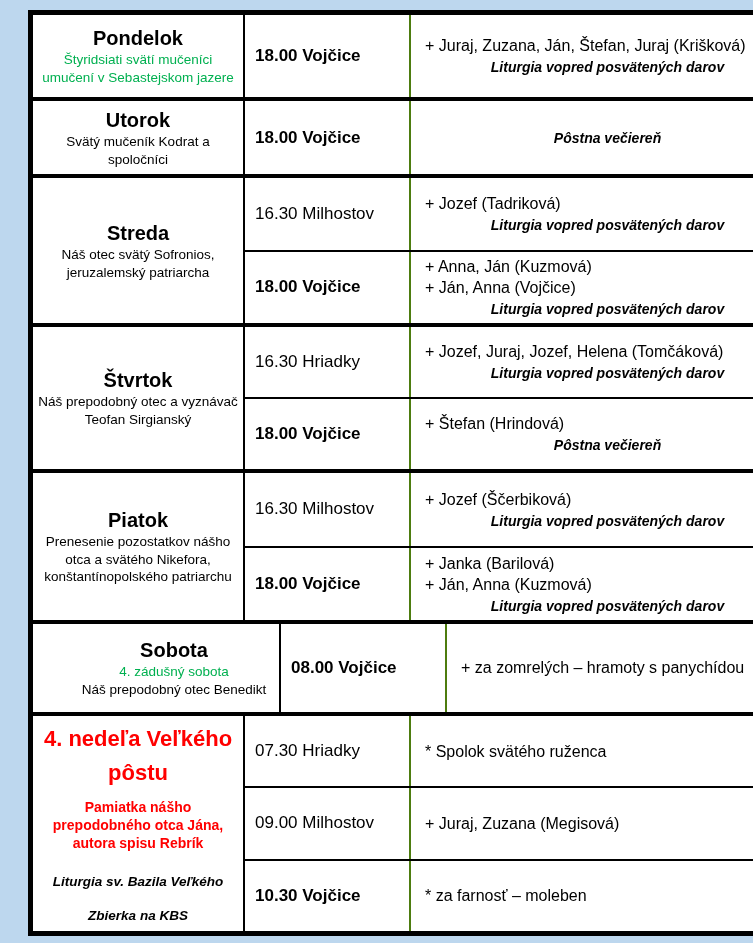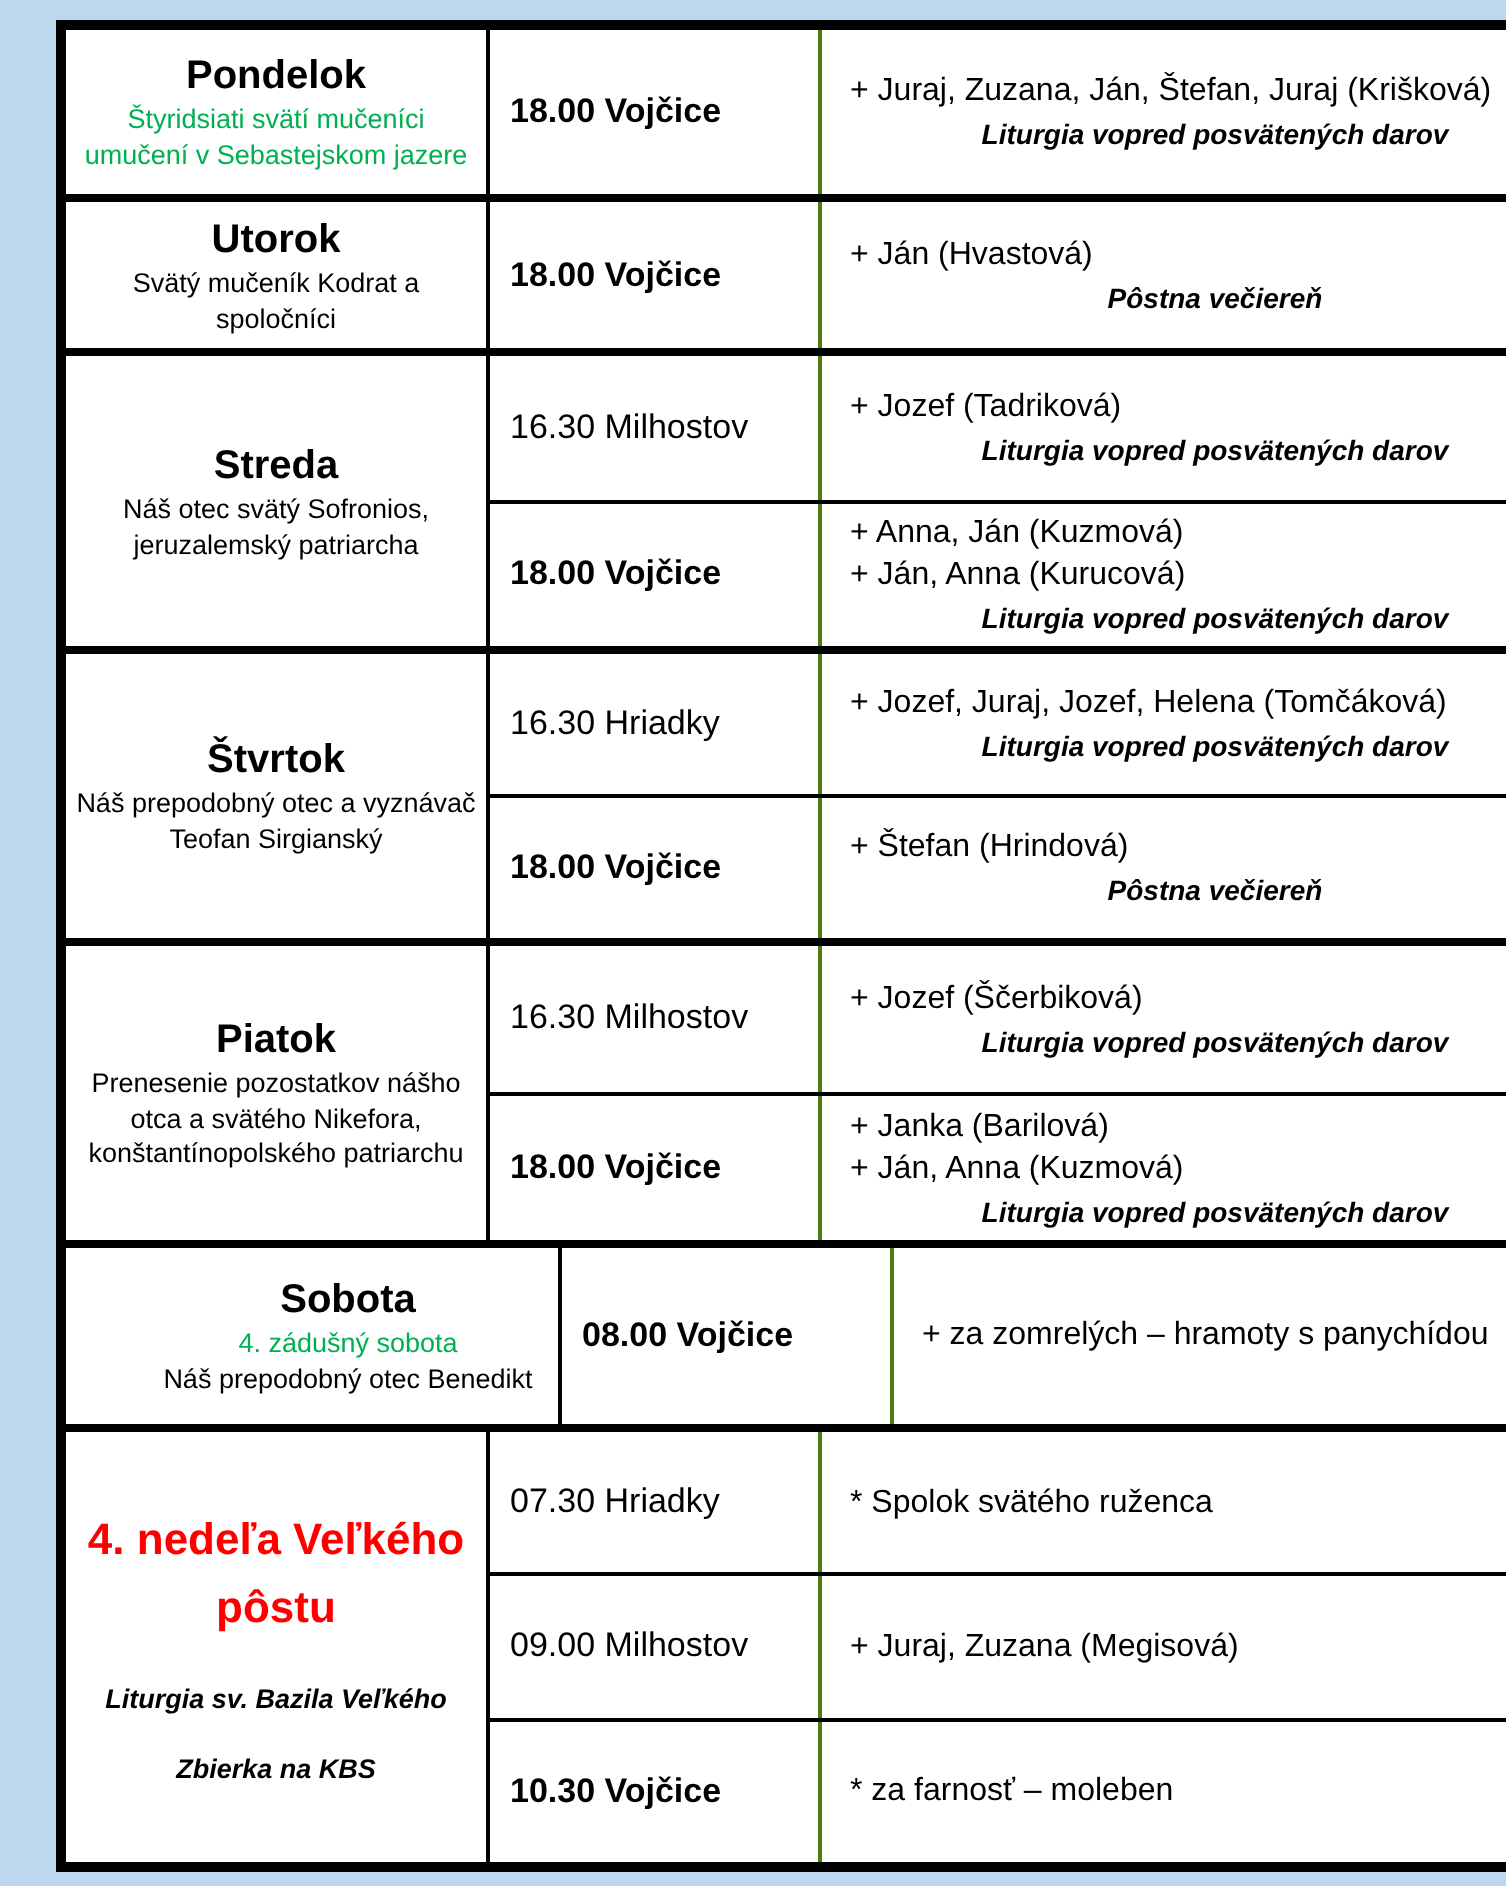--- a/index.html
+++ b/index.html
@@ -88,21 +88,20 @@
         <div class="day-cell">
           <div class="ln ln-day-title">Utorok</div>
           <div class="ln ln-sub-black">Svätý mučeník Kodrat a spoločníci</div>
         </div>
         <div class="day-body">
           <div class="service-row">
             <div class="time-cell bold">
               <span>18.00 Vojčice</span>
             </div>
             <div class="intent-cell">
-              <div class="intent-line">+ Ján (Hvastová)</div>
               <div class="intent-note">Pôstna večiereň</div>
             </div>
           </div>
         </div>
       </div>
       <div class="day-row fixed" style="height: 145px;">
         <div class="day-cell">
           <div class="ln ln-day-title">Streda</div>
           <div class="ln ln-sub-black">Náš otec svätý Sofronios, jeruzalemský patriarcha</div>
         </div>
@@ -115,21 +114,21 @@
               <div class="intent-line">+ Jozef (Tadriková)</div>
               <div class="intent-note">Liturgia vopred posvätených darov</div>
             </div>
           </div>
           <div class="service-row">
             <div class="time-cell bold">
               <span>18.00 Vojčice</span>
             </div>
             <div class="intent-cell">
               <div class="intent-line">+ Anna, Ján (Kuzmová)</div>
-              <div class="intent-line">+ Ján, Anna (Kurucová)</div>
+              <div class="intent-line">+ Ján, Anna (Vojčice)</div>
               <div class="intent-note">Liturgia vopred posvätených darov</div>
             </div>
           </div>
         </div>
       </div>
       <div class="day-row fixed" style="height: 142px;">
         <div class="day-cell">
           <div class="ln ln-day-title">Štvrtok</div>
           <div class="ln ln-sub-black">Náš prepodobný otec a vyznávač Teofan Sirgianský</div>
         </div>
@@ -194,20 +193,21 @@
             </div>
             <div class="intent-cell">
               <div class="intent-line">+ za zomrelých – hramoty s panychídou</div>
             </div>
           </div>
         </div>
       </div>
       <div class="day-row">
         <div class="day-cell">
           <div class="ln ln-day-title-red">4. nedeľa Veľkého pôstu</div>
+          <div class="ln ln-sub-red">Pamiatka nášho prepodobného otca Jána, autora spisu Rebrík</div>
           <div class="ln ln-note-black">Liturgia sv. Bazila Veľkého</div>
           <div class="ln ln-note-black">Zbierka na KBS</div>
         </div>
         <div class="day-body">
           <div class="service-row">
             <div class="time-cell">
               <span>07.30 Hriadky</span>
             </div>
             <div class="intent-cell">
               <div class="intent-line">* Spolok svätého ruženca</div>

